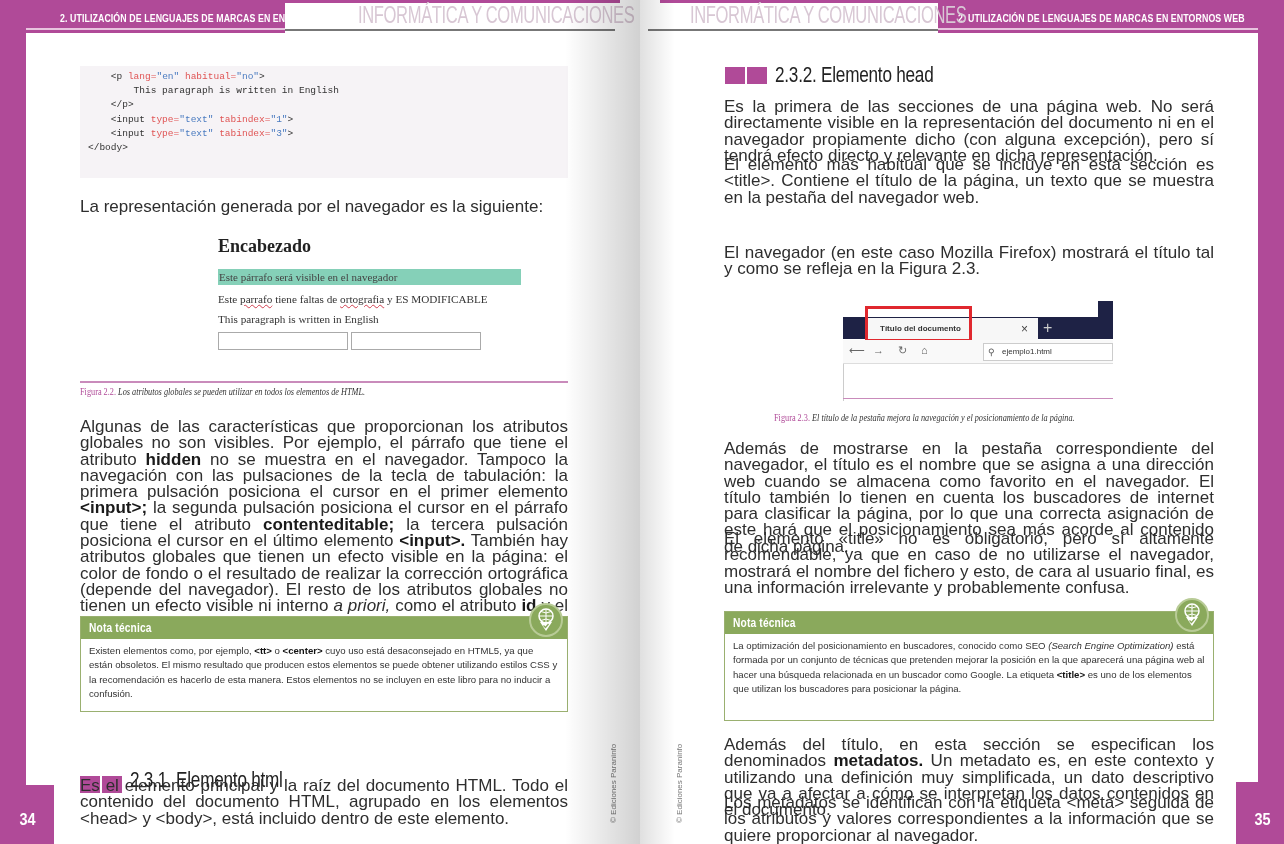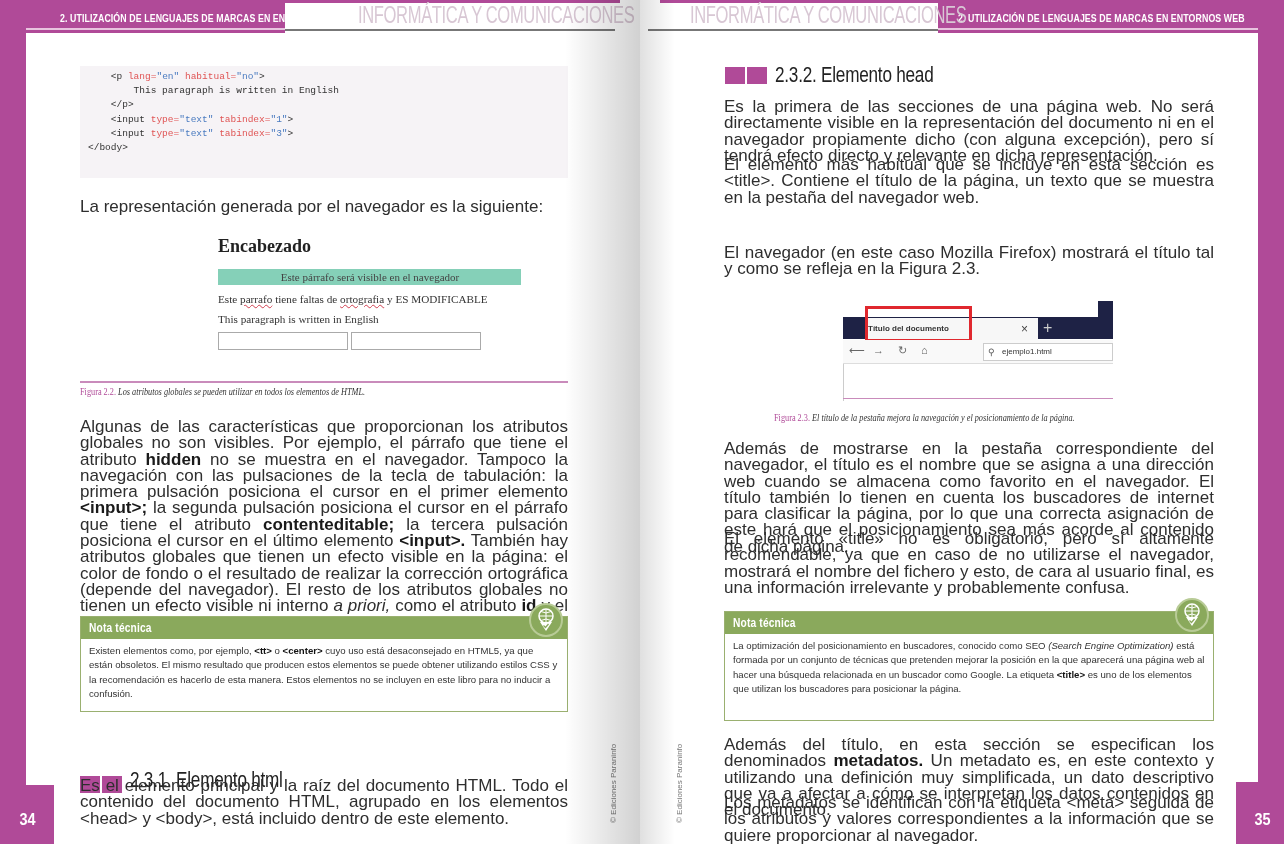--- a/index.html
+++ b/index.html
@@ -46,21 +46,21 @@
   .code-block { position: absolute; background: #f6f3f6; font-family: "Liberation Mono", monospace; font-size: 9.5px; color: #333; }
   .code-line { height: 14.2px; line-height: 14.2px; white-space: pre; }
   .c-attr { color: #e05555; }
   .c-val { color: #4a7bc0; }
 
   .body-text { position: absolute; font-size: 17px; line-height: 16.3px; color: #2e2e2e; text-align: justify; }
   .body-text b { font-weight: bold; color: #1a1a1a; }
 
   .figure-area { position: absolute; }
   .fig-heading { font-family: "Liberation Serif", serif; font-size: 18px; font-weight: bold; color: #222; }
-  .fig-hl { background: #85d0b8; font-family: "Liberation Serif", serif; font-size: 11px; color: #444; height: 16px; line-height: 16px; padding-left: 1px; text-align: center; }
+  .fig-hl { background: #85d0b8; font-family: "Liberation Serif", serif; font-size: 11px; color: #444; height: 16px; line-height: 16px; padding-left: 1px; }
   .fig-p { font-family: "Liberation Serif", serif; font-size: 11.2px; color: #333; }
   .squiggle { text-decoration: underline wavy #d04050; text-decoration-thickness: 1px; }
   .fig-input { display: inline-block; width: 130px; height: 18px; border: 1px solid #aaa; background: #fff; margin-right: 3px; }
 
   .fig-rule { position: absolute; height: 2px; background: #c98bbb; }
   .caption { position: absolute; font-family: "Liberation Serif", serif; font-style: italic; font-size: 9.6px; color: #333; white-space: nowrap; transform: scaleX(0.86); transform-origin: left center; }
   .caption .cap-label { color: #b04a98; font-style: normal; }
 
   .note { position: absolute; border: 1.5px solid #9ab070; background: #fff; }
   .note-head { height: 22px; background: #8aa95c; color: #fff; font-size: 12px; font-weight: bold; line-height: 22px; padding-left: 8px; letter-spacing: 0.2px; }
@@ -71,21 +71,21 @@
 
   .sec-heading { position: absolute; display: flex; align-items: center; }
   .sec-sq { width: 20px; height: 17px; background: #b04a98; margin-right: 2px; }
   .sec-sq.second { margin-right: 8px; }
   .sec-title { font-size: 22px; color: #222; transform: scaleX(0.78); transform-origin: left center; white-space: nowrap; letter-spacing: -0.3px; }
 
   
   .ff-shot { position: absolute; left: 203px; top: 301px; width: 270px; height: 100px; background: #fff; }
   .ff-top { position: absolute; left: 0; top: 16px; width: 270px; height: 22px; background: #1e2245; }
   .ff-top-notch { position: absolute; right: 0; top: 0; width: 15px; height: 20px; background: #1e2245; }
-  .ff-tab { position: absolute; left: 25px; top: 17px; width: 170px; height: 22px; background: #f7f7f7; font-size: 8px; font-weight: bold; color: #333; line-height: 22px; }
+  .ff-tab { position: absolute; left: 25px; top: 17px; width: 170px; height: 22px; background: #f7f7f7; font-size: 8px; font-weight: bold; color: #333; line-height: 22px; padding-left: 12px; }
   .ff-tab-close { position: absolute; right: 10px; top: 0; font-size: 12px; font-weight: normal; color: #444; }
   .ff-plus { position: absolute; left: 200px; top: 16px; color: #ccc; font-size: 16px; line-height: 22px; }
   .ff-red { position: absolute; left: 22px; top: 5px; width: 107px; height: 36px; border: 3px solid #e0282e; }
   .ff-nav { position: absolute; left: 0; top: 39px; width: 270px; height: 24px; background: #f9f9f9; border-bottom: 1px solid #ddd; }
   .ff-nav-icon { position: absolute; top: 4px; font-size: 11px; color: #666; }
   .ff-url { position: absolute; left: 140px; top: 3px; width: 130px; height: 18px; border: 1px solid #ccc; background: #fff; font-size: 8px; line-height: 16px; padding-left: 18px; color: #333; }
   .ff-search { position: absolute; left: 4px; top: 0; font-size: 9px; color: #555; }
   .ff-left-edge { position: absolute; left: 0; top: 63px; width: 1px; height: 37px; background: #ccc; }
 </style>
 </head>

